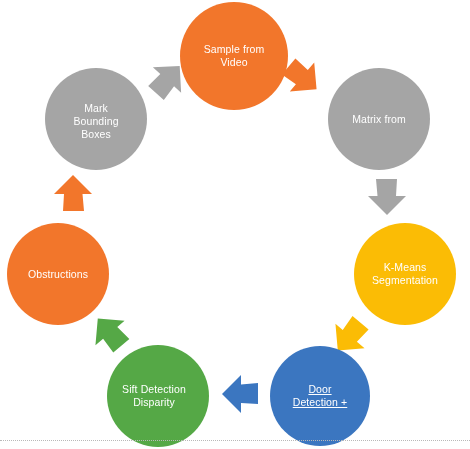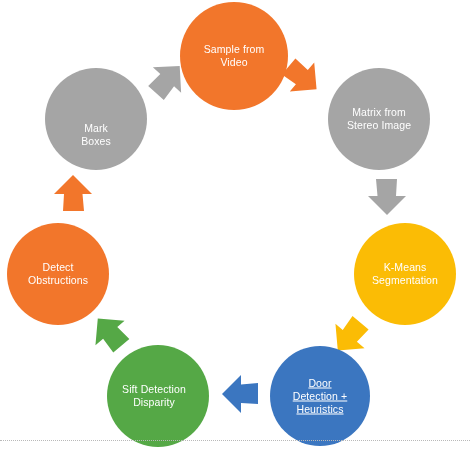--- a/index.html
+++ b/index.html
@@ -89,40 +89,38 @@
       </g>
   </svg>
 
   <div id="labels-layer">
       <div class="node-label" style="left: 234px; top: 56px;">
         <div>Sample from</div>
         <div>Video</div>
       </div>
       <div class="node-label" style="left: 379px; top: 119px;">
         <div>Matrix from</div>
-        <div>Stereo Image</div>
       </div>
       <div class="node-label" style="left: 405px; top: 274px; text-align: center;">
         <div>K-Means</div>
         <div>Segmentation</div>
       </div>
       <div class="node-label" style="left: 320px; top: 396px; text-decoration: underline;">
         <div>Door</div>
         <div>Detection +</div>
-        <div>Heuristics</div>
       </div>
       <div class="node-label" style="left: 154px; top: 396px;">
         <div>Sift Detection</div>
         <div>Disparity</div>
       </div>
       <div class="node-label" style="left: 58px; top: 274px;">
-        <div>Detect</div>
         <div>Obstructions</div>
       </div>
-      <div class="node-label" style="left: 96px; top: 135px;">
+      <div class="node-label" style="left: 96px; top: 121px;">
         <div>Mark</div>
+        <div>Bounding</div>
         <div>Boxes</div>
       </div>
     </div>
 
   <div class="dotted-rule" id="bottom-rule" style="top: 440px;"></div>
 
 </div>
 
 </body></html>

